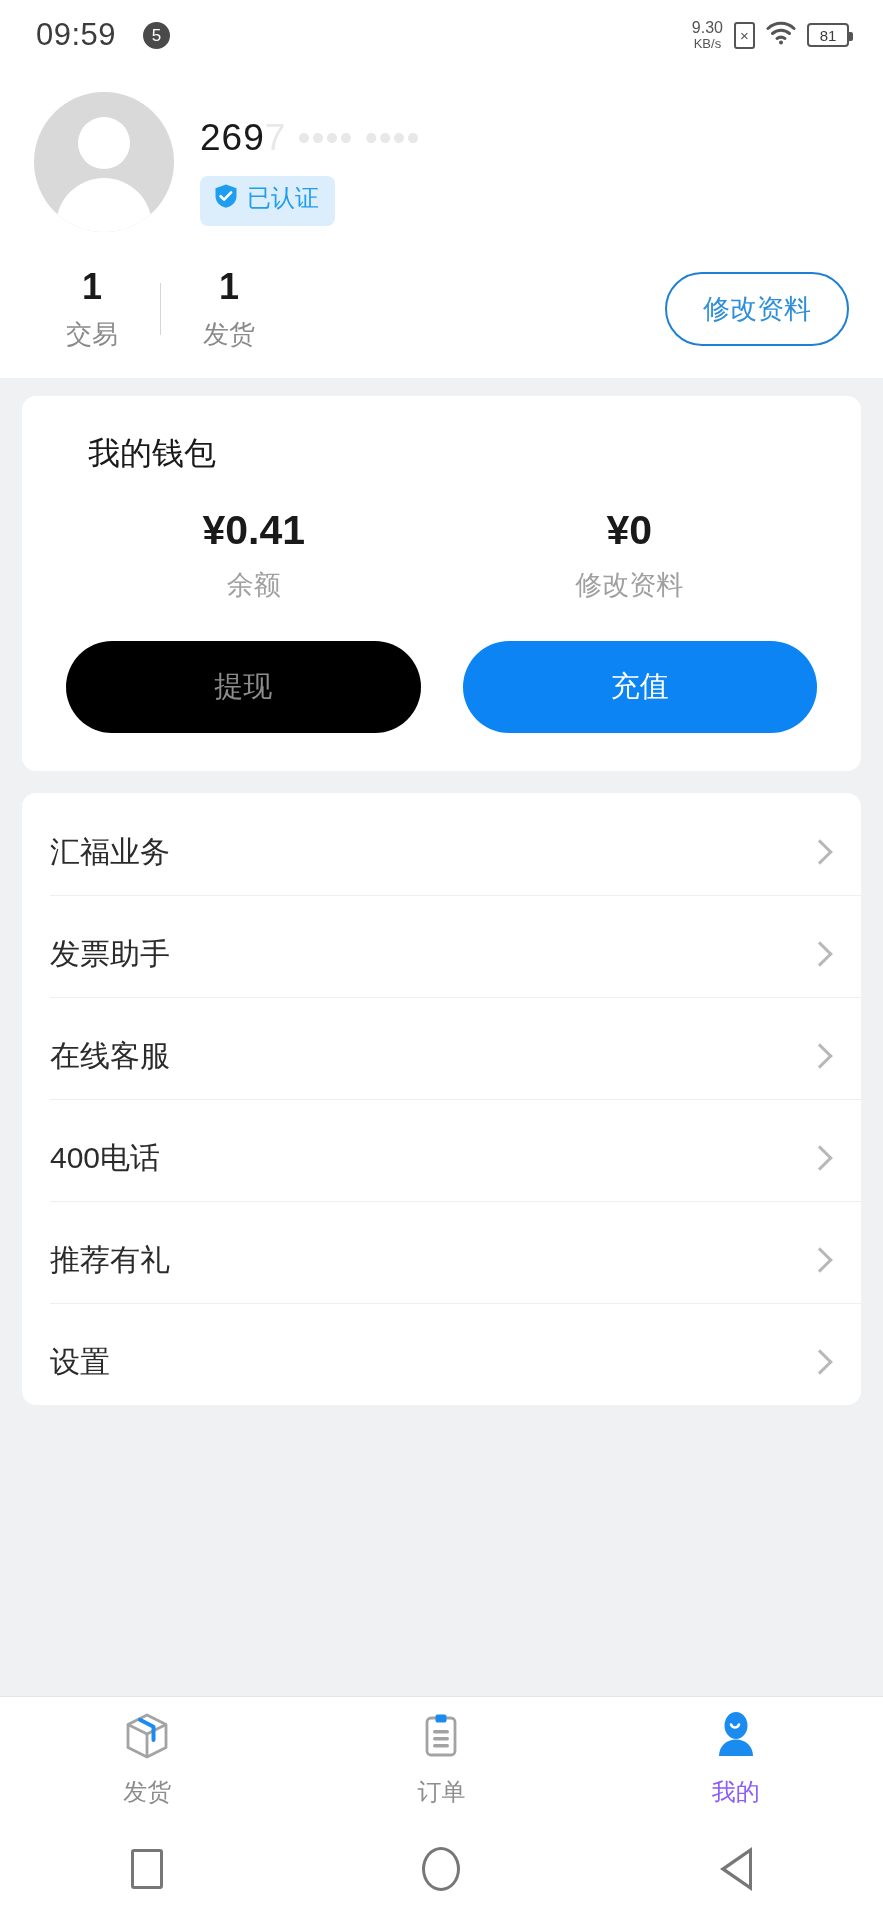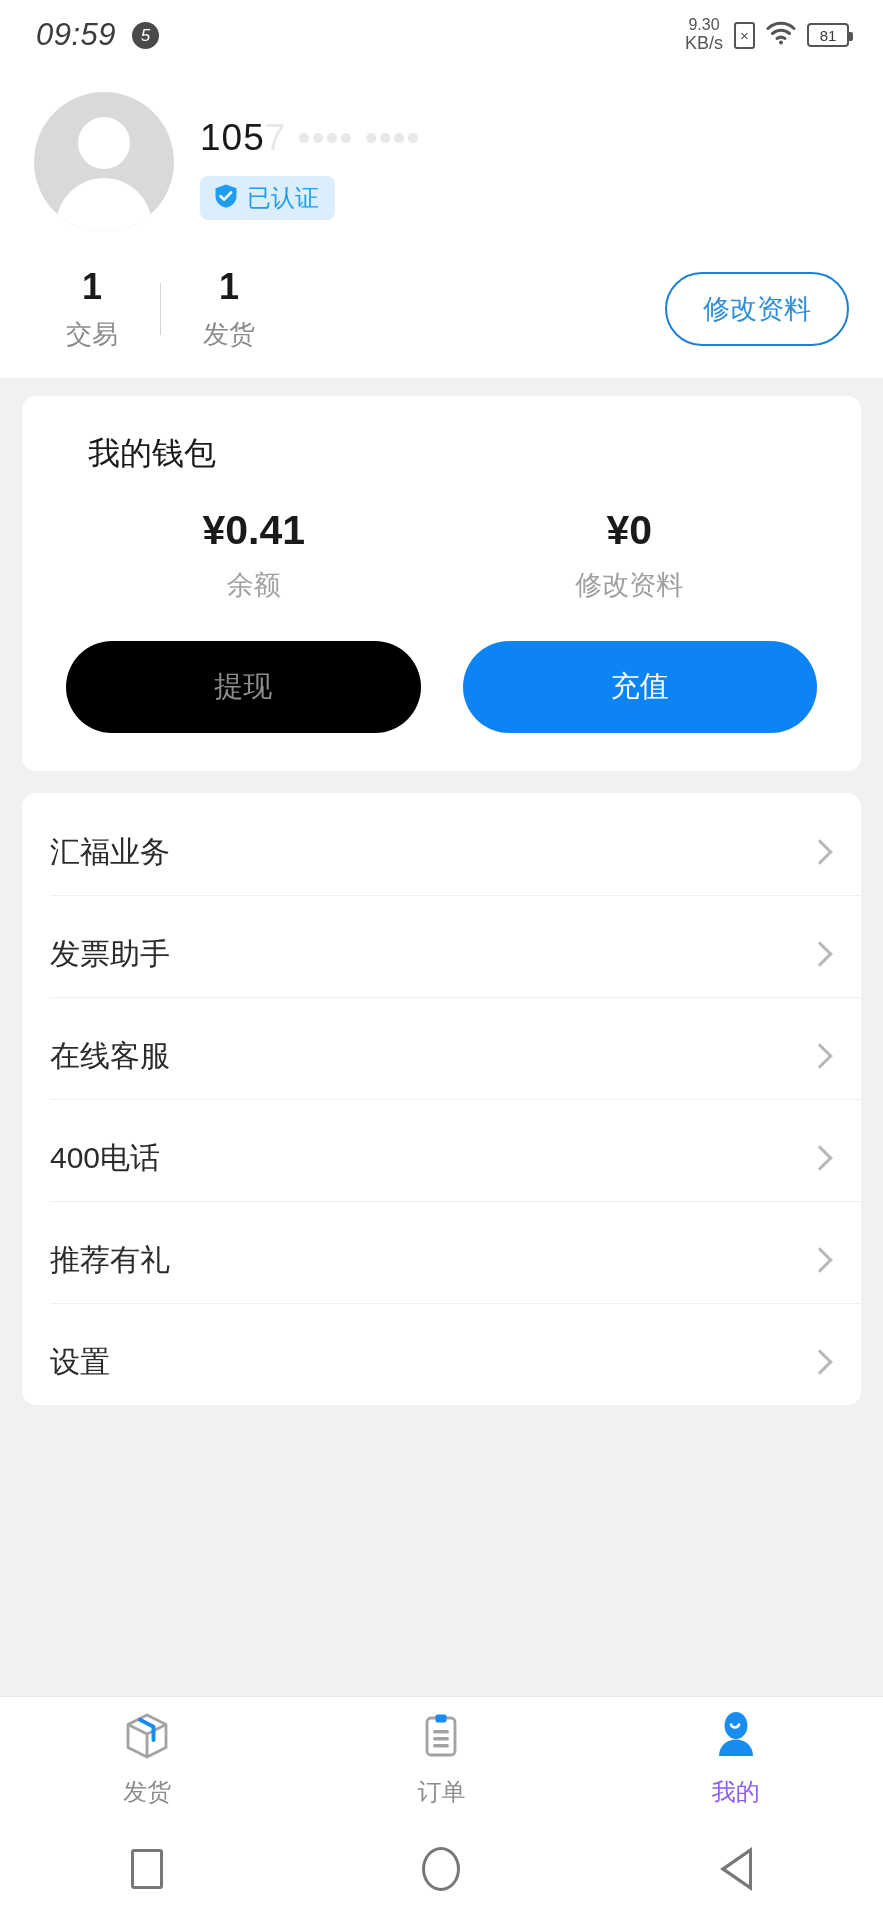--- a/index.html
+++ b/index.html
@@ -27,22 +27,21 @@
     background: #ffffff;
     display: flex;
     align-items: center;
     justify-content: space-between;
     padding: 0 34px 0 36px;
     flex: none;
   }
   .status-left {
     display: flex;
     align-items: center;
-    gap: 16px;
-    font-style: italic;
+    gap: 27px;
   }
   .status-clock {
     font-size: 31px;
     color: #3c3c3c;
     letter-spacing: 0.5px;
   }
   .alarm-badge {
     width: 27px; height: 27px;
     border-radius: 50%;
     background: #4a4a4a;
@@ -59,21 +58,21 @@
     gap: 11px;
   }
   .net-speed {
     display: flex;
     flex-direction: column;
     align-items: center;
     line-height: 1.05;
     color: #555;
   }
   .net-speed .num { font-size: 16px; }
-  .net-speed .unit { font-size: 18px; }
+  .net-speed .unit { font-size: 13px; }
 
   .sim-icon {
     position: relative;
     width: 21px; height: 27px;
     border: 2px solid #555;
     border-radius: 3px;
   }
   .sim-icon::after {
     content: "\00D7";
     position: absolute;
@@ -157,21 +156,21 @@
   }
   .username .masked {
     color: #e8e8e8;
   }
   .verify-badge {
     display: inline-flex;
     align-items: center;
     gap: 8px;
     background: #dceefc;
     border-radius: 8px;
-    padding: 7px 16px 7px 13px;
+    padding: 7px 16px 13px 13px;
     margin-top: 17px;
   }
   .verify-badge .label {
     font-size: 24px;
     color: #1e9df1;
     line-height: 1;
   }
 
   .stats-row {
     display: flex;
@@ -403,21 +402,21 @@
     </div>
   </div>
 
   <div class="profile-header">
     <div class="profile-top">
       <div class="avatar">
         <span class="head"></span>
         <span class="body"></span>
       </div>
       <div class="profile-info">
-        <div class="username"><span>105</span><span class="masked">7 •••• ••••</span></div>
+        <div class="username"><span>269</span><span class="masked">7 •••• ••••</span></div>
         <div class="verify-badge">
           <span>
             <svg width="26" height="26" viewBox="0 0 26 26">
               <path d="M13 1.5 L23.5 5.2 V13 c0 6.4 -4.6 10.2 -10.5 11.8 C7.1 23.2 2.5 19.4 2.5 13 V5.2 Z" fill="#1e9df1"></path>
               <path d="M7.6 13.2 l3.5 3.4 l7-7.2" stroke="#ffffff" stroke-width="2.6" fill="none" stroke-linecap="round" stroke-linejoin="round"></path>
             </svg>
           </span>
           <span class="label">已认证</span>
         </div>
       </div>

